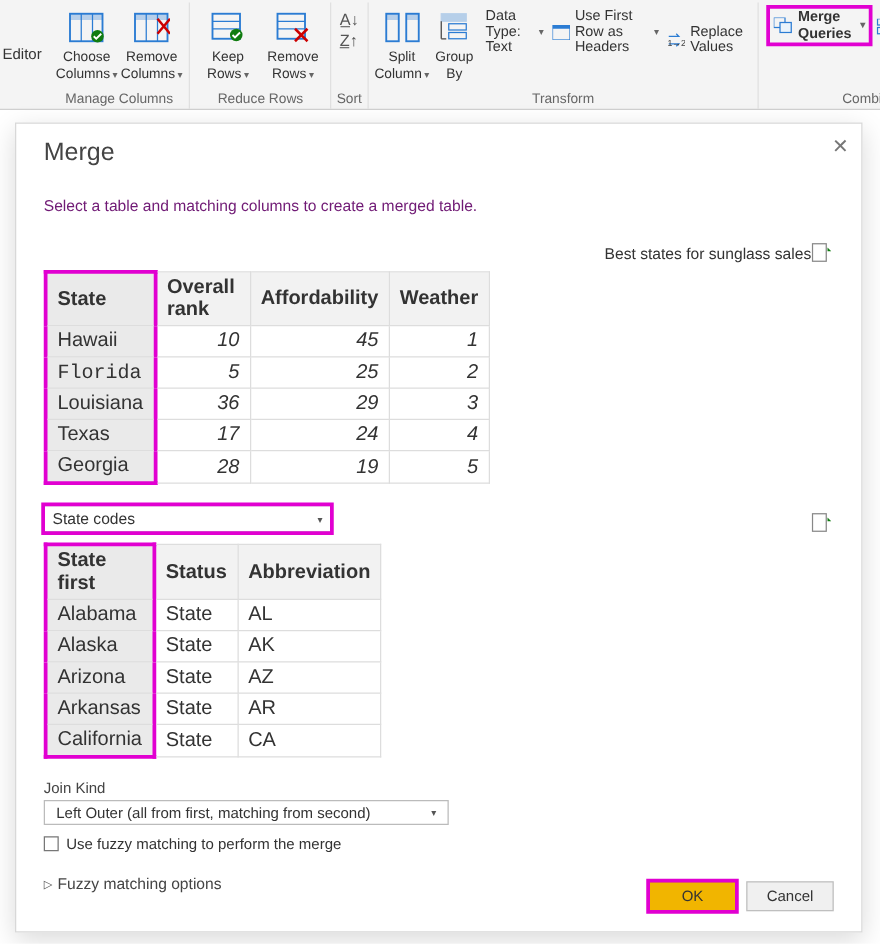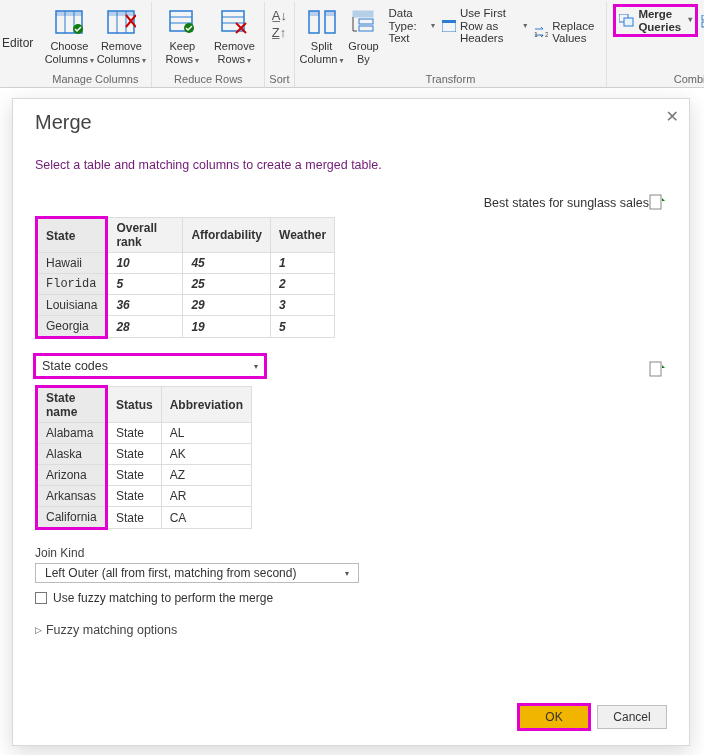--- a/index.html
+++ b/index.html
@@ -119,35 +119,35 @@
       display: flex;
       align-items: center;
       justify-content: flex-end;
       font-size: 12.5px;
       color: #333;
       margin-bottom: 4px;
     }
     .refresh-ic { width:18px;height:18px;color:#777;cursor:default; }
     table.preview {
       border-collapse: collapse;
-      font-size: 12px;
+      font-size: 16px;
       margin-bottom: 16px;
     }
     table.preview th, table.preview td {
       border: 1px solid #ddd;
       padding: 3px 8px;
       height: 20px;
       text-align: left;
       background: #fff;
     }
     table.preview th {
       background: #f2f2f2;
       font-weight: 600;
     }
-    table.preview td.num { text-align: left; font-style: italic; font-weight: bold; }
+    table.preview td.num { text-align: right; font-style: italic; }
     .col-selected th:first-child,
     .col-selected td:first-child {
       background: #eaeaea;
     }
     .select-box {
       display: flex;
       align-items: center;
       justify-content: space-between;
       border: 1px solid #bbb;
       background: #fff;
@@ -390,20 +390,26 @@
           <td class="num">25</td>
           <td class="num">2</td>
         </tr>
         <tr>
           <td style="border-left: 3px solid rgb(225, 0, 209); border-right: 3px solid rgb(225, 0, 209); margin-left: 28px;">Louisiana</td>
           <td class="num">36</td>
           <td class="num">29</td>
           <td class="num">3</td>
         </tr>
         <tr>
+          <td style="border-left: 3px solid rgb(225, 0, 209); border-right: 3px solid rgb(225, 0, 209);">Texas</td>
+          <td class="num">17</td>
+          <td class="num">24</td>
+          <td class="num">4</td>
+        </tr>
+        <tr>
           <td style="border-left: 3px solid rgb(225, 0, 209); border-right: 3px solid rgb(225, 0, 209); border-bottom: 3px solid rgb(225, 0, 209);">Georgia</td>
           <td class="num">28</td>
           <td class="num">19</td>
           <td class="num">5</td>
         </tr>
       </tbody>
     </table>
 
   <div style="display:flex;justify-content:space-between;align-items:center;">
     <div class="select-box highlight-magenta">
@@ -413,21 +419,21 @@
     <span class="refresh-ic">
       <svg width="16" height="16">
           <rect x="1" y="1" width="11" height="14" fill="none" stroke="#888"></rect>
           <path d="M13 4 l3 3 h-3 z" fill="#107c10"></path>
         </svg>
     </span>
   </div>
   <table class="preview col-selected" id="table2">
       <tbody>
         <tr>
-          <th style="width: 70px; border-left: 3px solid rgb(225, 0, 209); border-right: 3px solid rgb(225, 0, 209); border-top: 3px solid rgb(225, 0, 209);">State name</th>
+          <th style="width: 70px; border-left: 3px solid rgb(225, 0, 209); border-right: 3px solid rgb(225, 0, 209); border-top: 3px solid rgb(225, 0, 209);">State first</th>
           <th style="width:48px">Status</th>
           <th style="width:90px">Abbreviation</th>
         </tr>
         <tr>
           <td style="border-left: 3px solid rgb(225, 0, 209); border-right: 3px solid rgb(225, 0, 209);">Alabama</td>
           <td>State</td>
           <td>AL</td>
         </tr>
         <tr>
           <td style="border-left: 3px solid rgb(225, 0, 209); border-right: 3px solid rgb(225, 0, 209);">Alaska</td>

